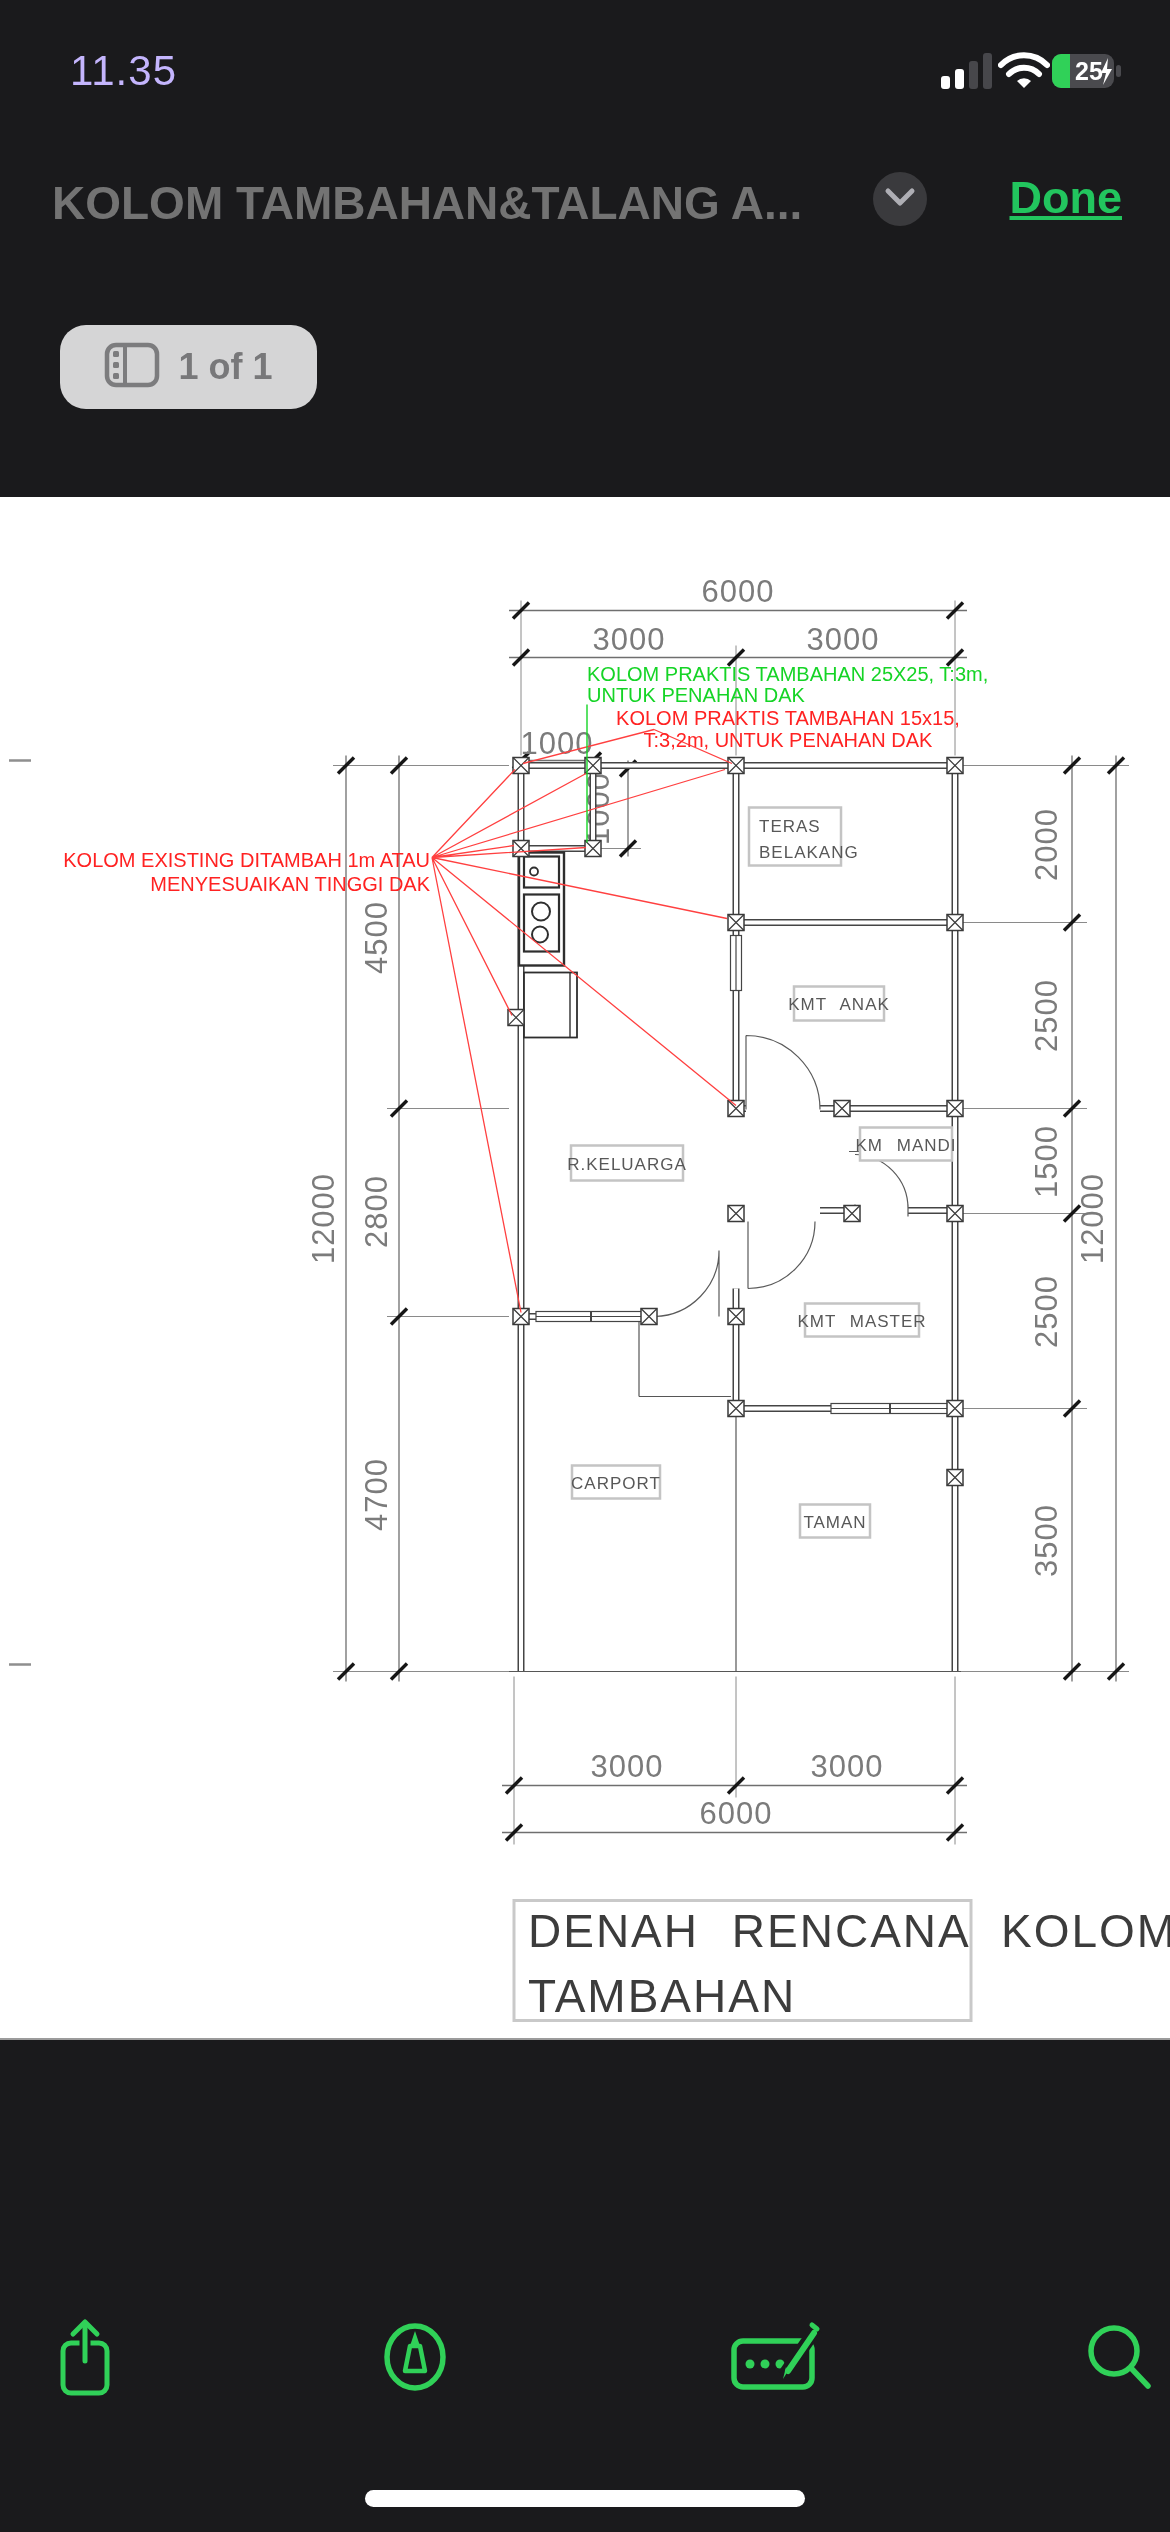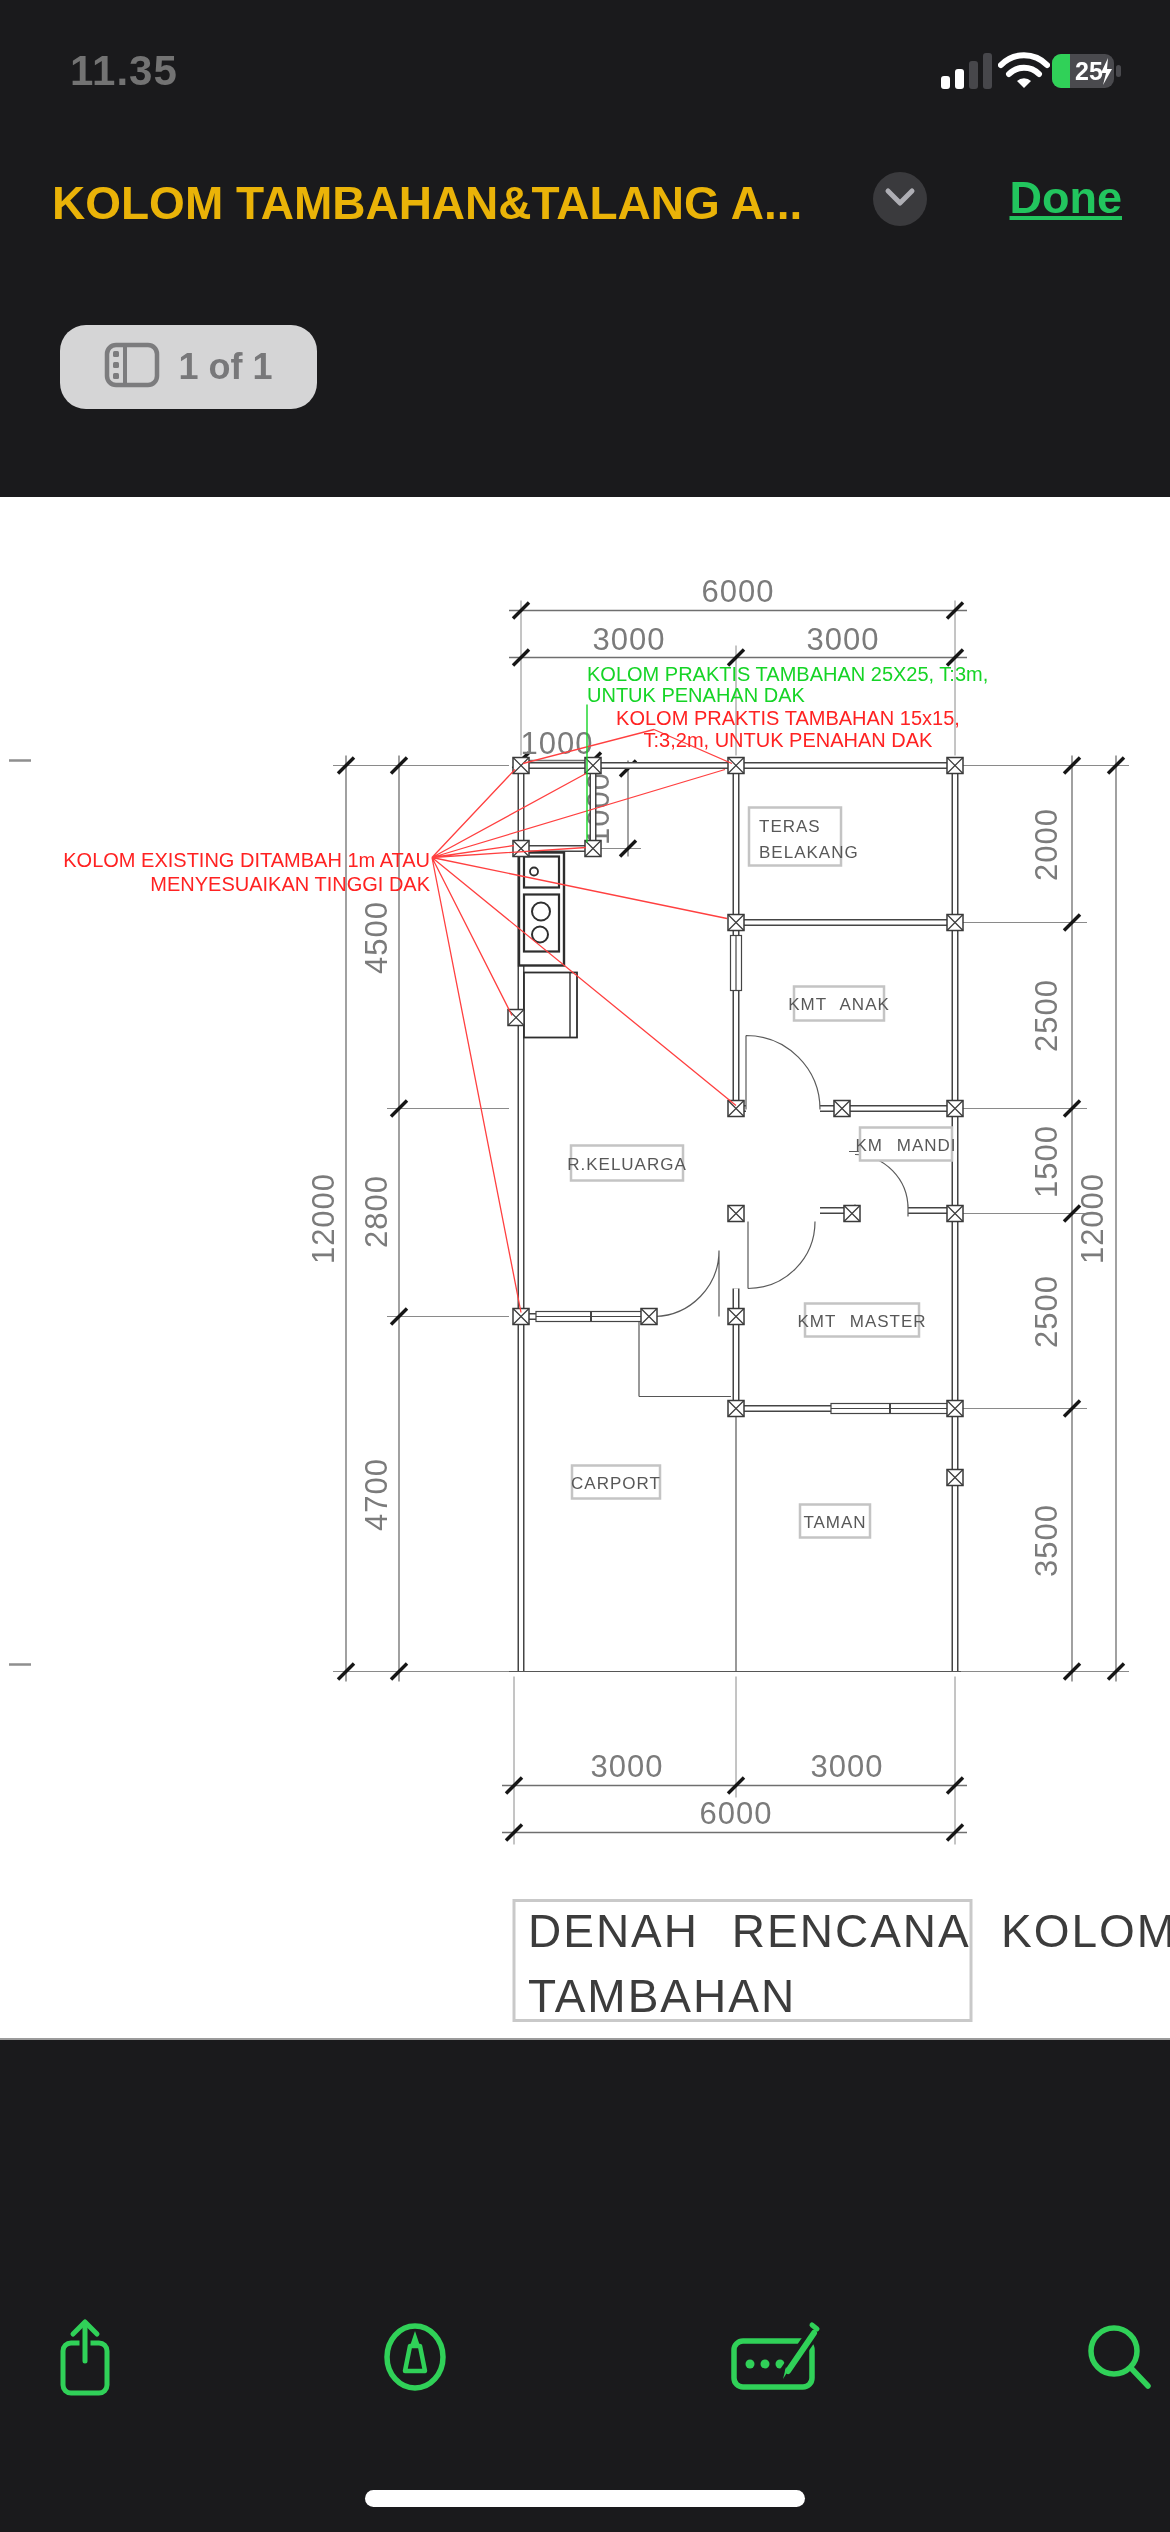--- a/index.html
+++ b/index.html
@@ -1,24 +1,24 @@
 <!DOCTYPE html>
 <html><head>
 <meta charset="utf-8">
 <style>
   html,body{margin:0;padding:0;background:#000;}
   .screen{position:relative;width:1170px;height:2532px;background:#1a1a1c;overflow:hidden;
           font-family:"Liberation Sans",sans-serif;}
   
   .statusbar{position:absolute;top:0;left:0;width:100%;height:130px;}
-  .time{position:absolute;left:70px;top:47px;width:180px;color:#737373;font-size:42px;font-weight:700;letter-spacing:1px;}
+  .time{position:absolute;left:70px;top:47px;width:180px;color:#c4b5fd;font-size:42px;font-weight:400;letter-spacing:1px;}
   .status-icons{position:absolute;right:48px;top:52px;display:flex;align-items:center;gap:2px;}
   
   .navbar{position:absolute;top:168px;left:0;width:100%;height:90px;}
-  .doc-title{position:absolute;left:52px;top:8px;width:800px;color:#eab308;font-size:46px;font-weight:700;
+  .doc-title{position:absolute;left:52px;top:8px;width:800px;color:#737373;font-size:46px;font-weight:700;
              white-space:nowrap;overflow:hidden;}
   .chev-btn{position:absolute;left:873px;top:4px;width:54px;height:54px;border-radius:50%;background:#3a3a3d;
             display:flex;align-items:center;justify-content:center;}
   .done-btn{position:absolute;right:48px;top:4px;color:#22c55e;font-size:45px;font-weight:700;text-decoration:underline;}
   
   .pill{position:absolute;left:60px;top:325px;width:257px;height:84px;background:#d5d5d6;border-radius:26px;
         display:flex;align-items:center;justify-content:center;gap:18px;}
   .pill-label{color:#78787a;font-size:36px;font-weight:700;}
   
   .page{position:absolute;top:497px;left:0;width:1170px;height:1541px;background:#fff;border-bottom:2px solid #9b9b9b;padding-left:9px;}

